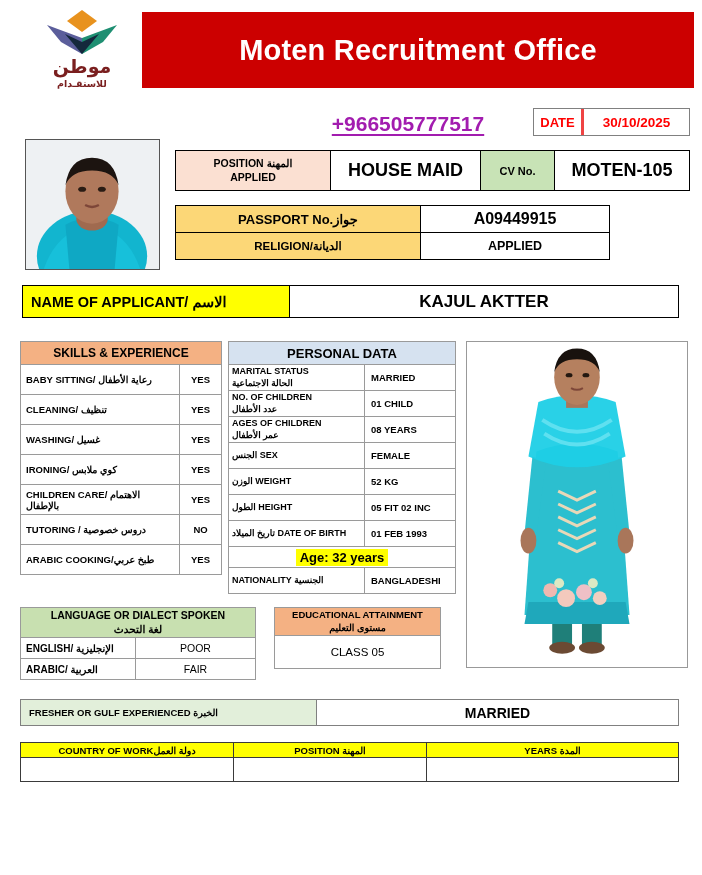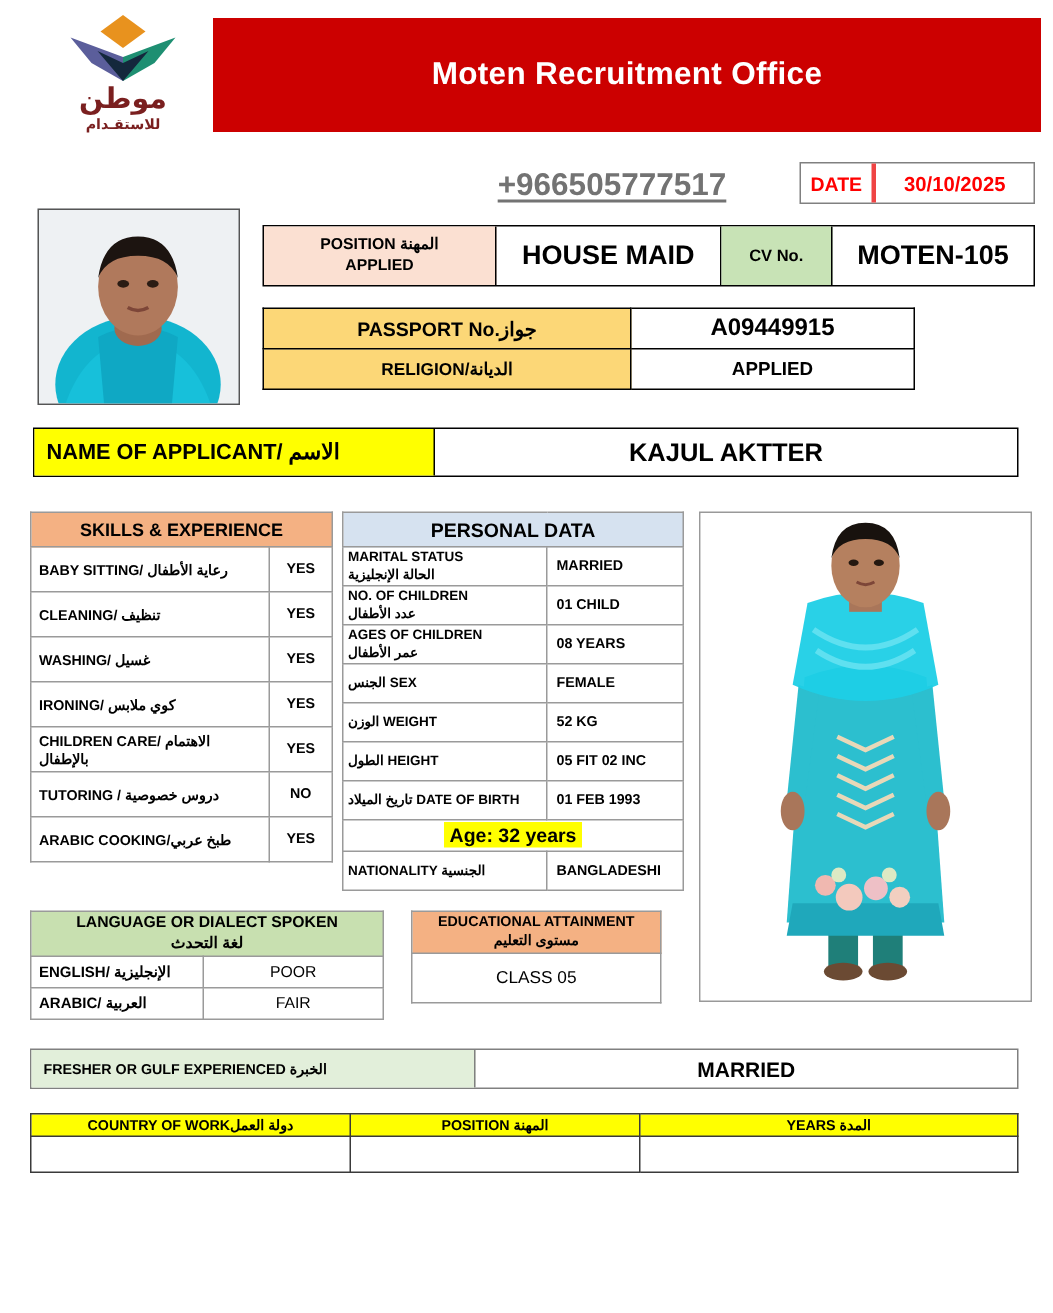--- a/index.html
+++ b/index.html
@@ -35,28 +35,28 @@
     font-size: 9.5px; font-weight: 700; color: #7a1f1f;
     line-height: 1; margin-top: 3px; letter-spacing: 1px;
   }
 
   .title-banner {
     position: absolute; left: 142px; top: 12px; width: 552px; height: 76px;
     background: #CC0000;
     display: flex; align-items: center; justify-content: center;
   }
   .title-banner span {
-    color: #ffffff; font-size: 21px; font-weight: 700; letter-spacing: .2px;
+    color: #ffffff; font-size: 29px; font-weight: 700; letter-spacing: .2px;
   }
 
   
   .phone {
     position: absolute; left: 308px; top: 112px; width: 200px;
     text-align: center;
-    font-size: 21px; font-weight: 700; color: #737373;
+    font-size: 21px; font-weight: 700; color: #a21caf;
     text-decoration: underline; text-underline-offset: 3px;
   }
   .date-box {
     position: absolute; left: 533px; top: 108px; width: 157px; height: 28px;
     border: 1px solid #808080; display: flex;
   }
   .date-label {
     width: 50px; display:flex; align-items:center; justify-content:center;
     font-size: 13px; font-weight: 700; color: #ff0000;
     border-right: 3px solid #ef4444;
@@ -347,21 +347,21 @@
     </table>
 
   <table class="pdata">
     <tbody>
         <tr>
       <td class="hdr" colspan="2">PERSONAL DATA</td>
     </tr>
     <tr>
       <td class="pd-lbl">
         <div>MARITAL STATUS</div>
-        <div>الحالة الإنجليزية</div>
+        <div>الحالة الاجتماعية</div>
       </td>
       <td class="pd-val">MARRIED</td>
     </tr>
     <tr>
       <td class="pd-lbl">
         <div>NO. OF CHILDREN</div>
         <div>عدد الأطفال</div>
       </td>
       <td class="pd-val">01 CHILD</td>
     </tr>

